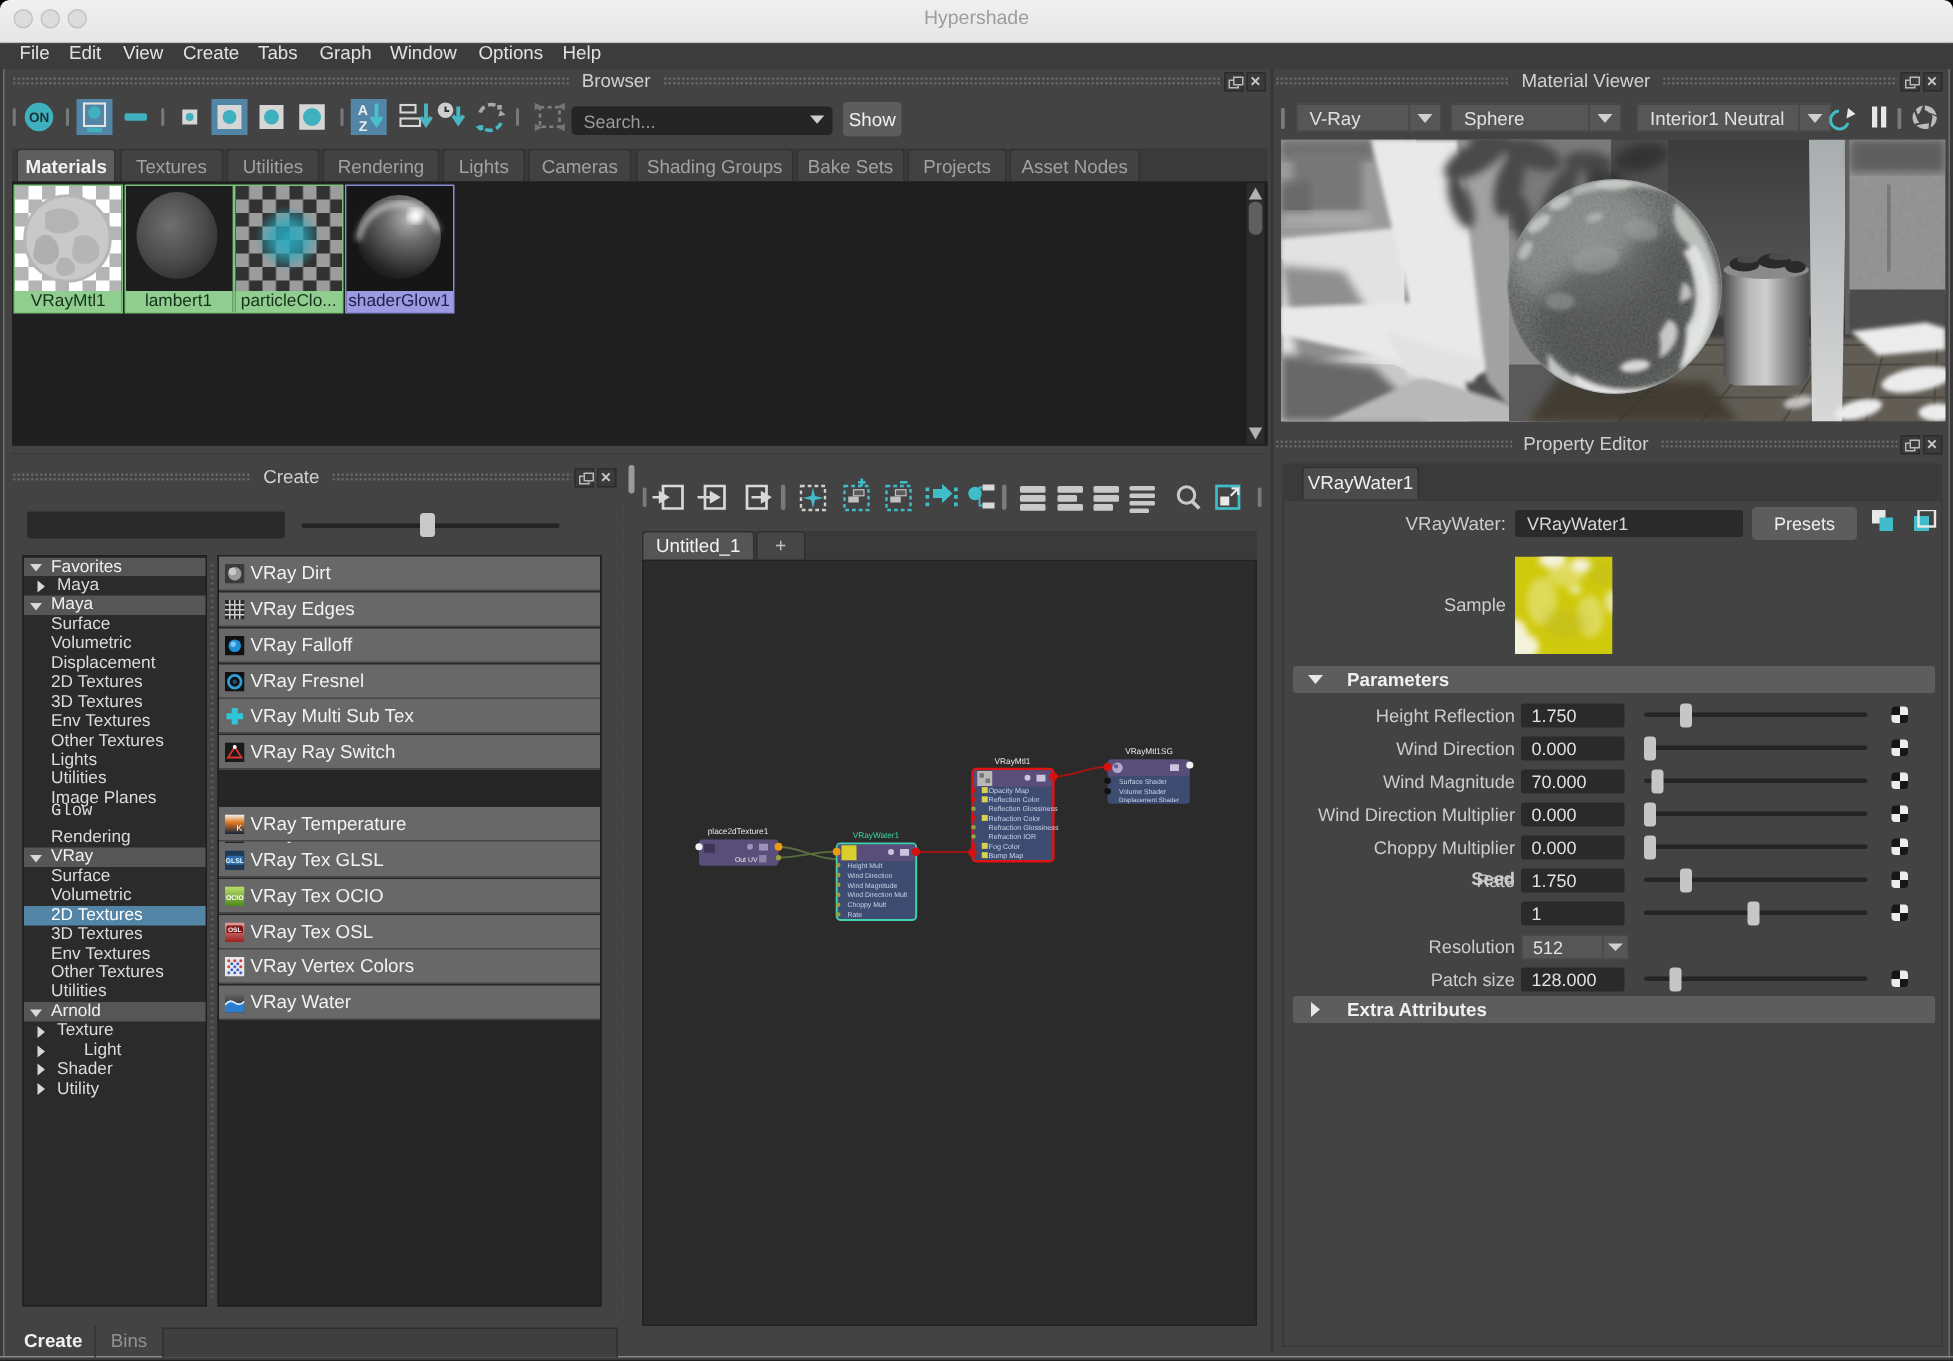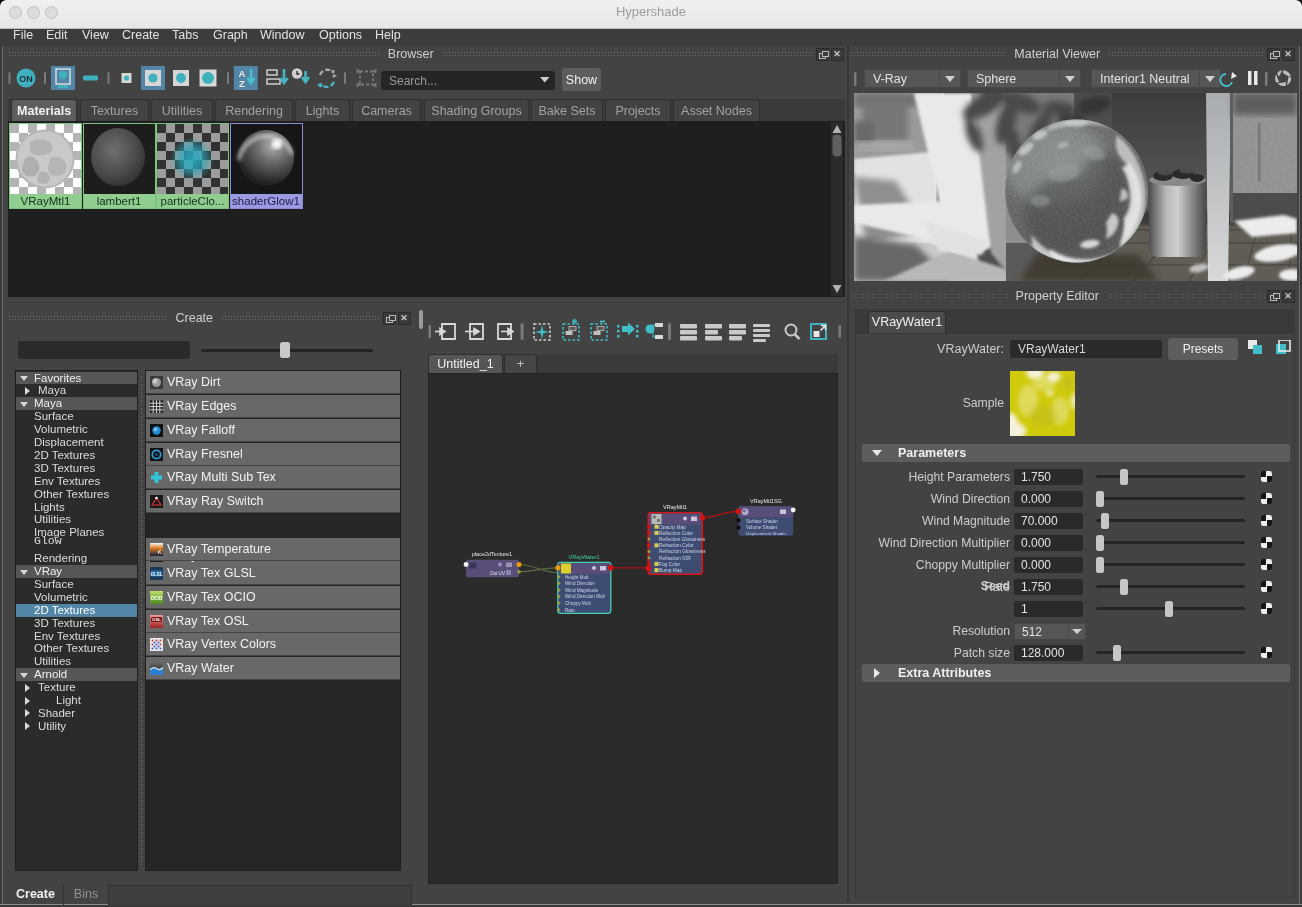--- a/index.html
+++ b/index.html
@@ -851,21 +851,21 @@
       <ellipse cx="44" cy="6" rx="7" ry="5"></ellipse>
       <ellipse cx="40" cy="22" rx="4" ry="3" opacity="0.8"></ellipse>
       <ellipse cx="65" cy="30" rx="5" ry="8" opacity="0.7"></ellipse>
     </g>
     <g fill="#c1bb20" filter="url(#ysoft2)" opacity="0.6">
       <ellipse cx="33" cy="45" rx="14" ry="10"></ellipse>
       <ellipse cx="58" cy="12" rx="8" ry="8"></ellipse>
     </g>
   </svg>
   <div class="psec" style="top:444px;"><span class="sarw dn"></span>Parameters</div>
-  <div class="plab" style="top:468.5px;">Height Parameters</div>
+  <div class="plab" style="top:468.5px;">Height Reflection</div>
   <div class="pfield" style="top:468.5px;">1.750</div>
   <div class="ptrack" style="top:475.0px;"></div>
   <div class="phandle" style="left:1120px; top:468.5px;"></div>
   <div class="pchk" style="top:471.0px;"></div>
   <div class="plab" style="top:490.5px;">Wind Direction</div>
   <div class="pfield" style="top:490.5px;">0.000</div>
   <div class="ptrack" style="top:497.0px;"></div>
   <div class="phandle" style="left:1096px; top:490.5px;"></div>
   <div class="pchk" style="top:493.0px;"></div>
   <div class="plab" style="top:512.5px;">Wind Magnitude</div>

